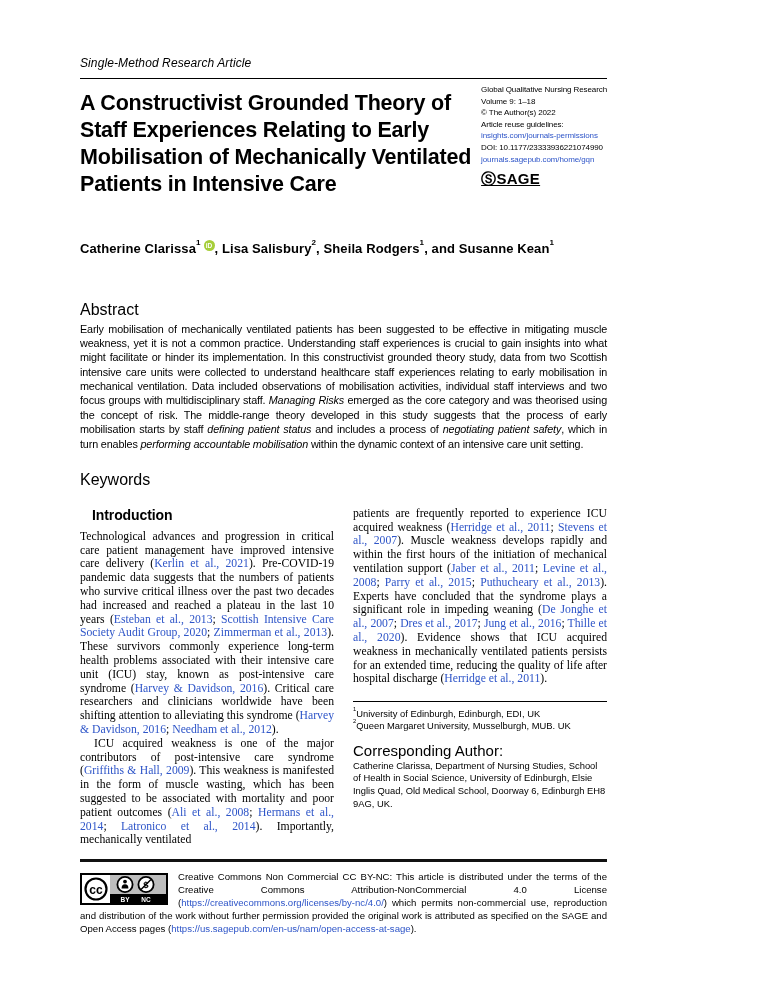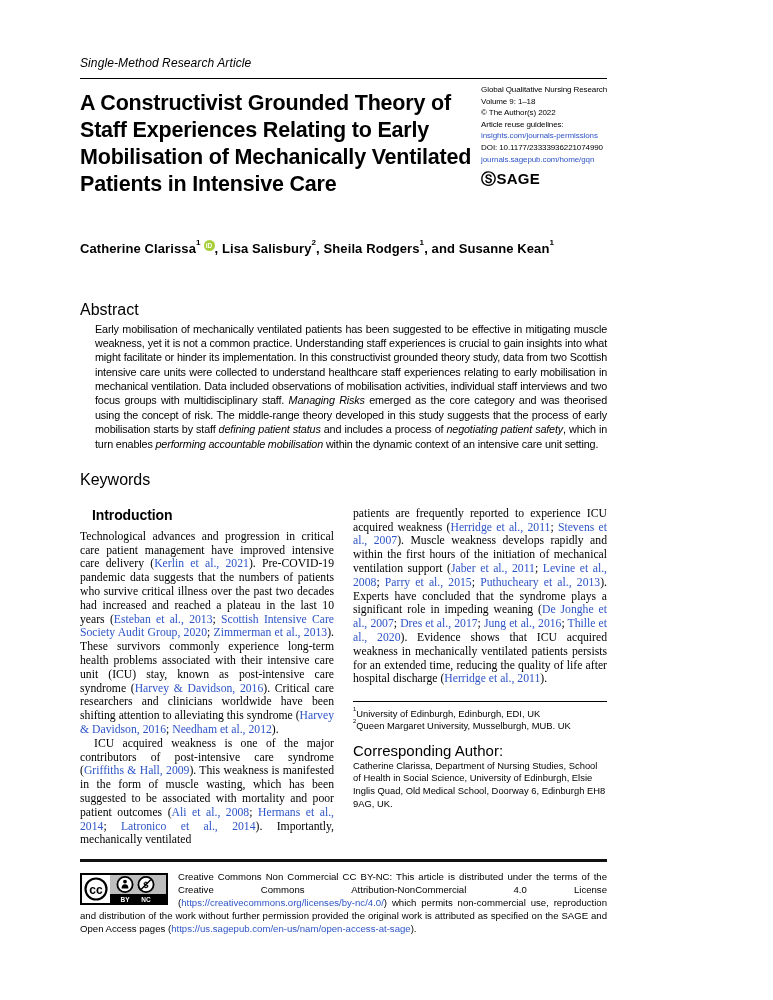--- a/index.html
+++ b/index.html
@@ -16,34 +16,34 @@
   .rule-thick { border-top: 3px solid #111; margin-top: 12px; }
 
   .title-row { display: flex; margin-top: 5px; }
   .article-title {
     flex: 1 1 auto; max-width: 488px; padding-top: 6px;
     font-size: 21.5px; line-height: 1.26; font-weight: 700; letter-spacing: -0.2px;
   }
   .meta { width: 128px; margin-left: 0px; font-size: 8px; line-height: 1.45; letter-spacing: -0.1px; }
   .meta div { white-space: nowrap; }
   .lnk { color: #2e55c8; text-decoration: none; cursor: pointer; }
-  .sage-logo { display: inline-block; margin-top: 3px; font-size: 15px; font-weight: 700; letter-spacing: .3px; }
+  .sage-logo { display: inline-block; margin-top: 3px; font-size: 15px; font-weight: 700; letter-spacing: .3px; text-decoration: underline; }
 
   .authors { margin-top: 42px; font-size: 13px; font-weight: 700; letter-spacing: .1px; }
   sup { font-size: .62em; position: relative; top: -0.45em; line-height: 0; }
   .orcid {
     display: inline-block; width: 11px; height: 11px; border-radius: 50%;
     background: #a6ce39; color: #fff; font-size: 6.5px; font-weight: 700;
     text-align: center; line-height: 11px; vertical-align: super; margin-left: 3px;
   }
 
   .abstract { margin-top: 44px; }
   .sec-heading-sm { font-size: 16px; font-weight: 400; margin-bottom: 3px; }
   .abstract-text, .keywords-text {
-    font-size: 10.8px; line-height: 1.33; letter-spacing: -0.15px; text-align: justify; margin-left: 15px;
+    font-size: 10.8px; line-height: 1.33; letter-spacing: -0.15px; text-align: justify;
   }
   .keywords { margin-top: 20px; }
 
   .columns { display: flex; gap: 19px; margin-top: 18px; }
   .col { width: 297px; }
   .intro-heading { font-size: 14px; font-weight: 700; margin-bottom: 7px; letter-spacing: -0.1px; padding-left: 12px; }
   .col p {
     font-family: "Liberation Serif", serif;
     font-size: 11.7px; line-height: 1.18; text-align: justify;
   }

